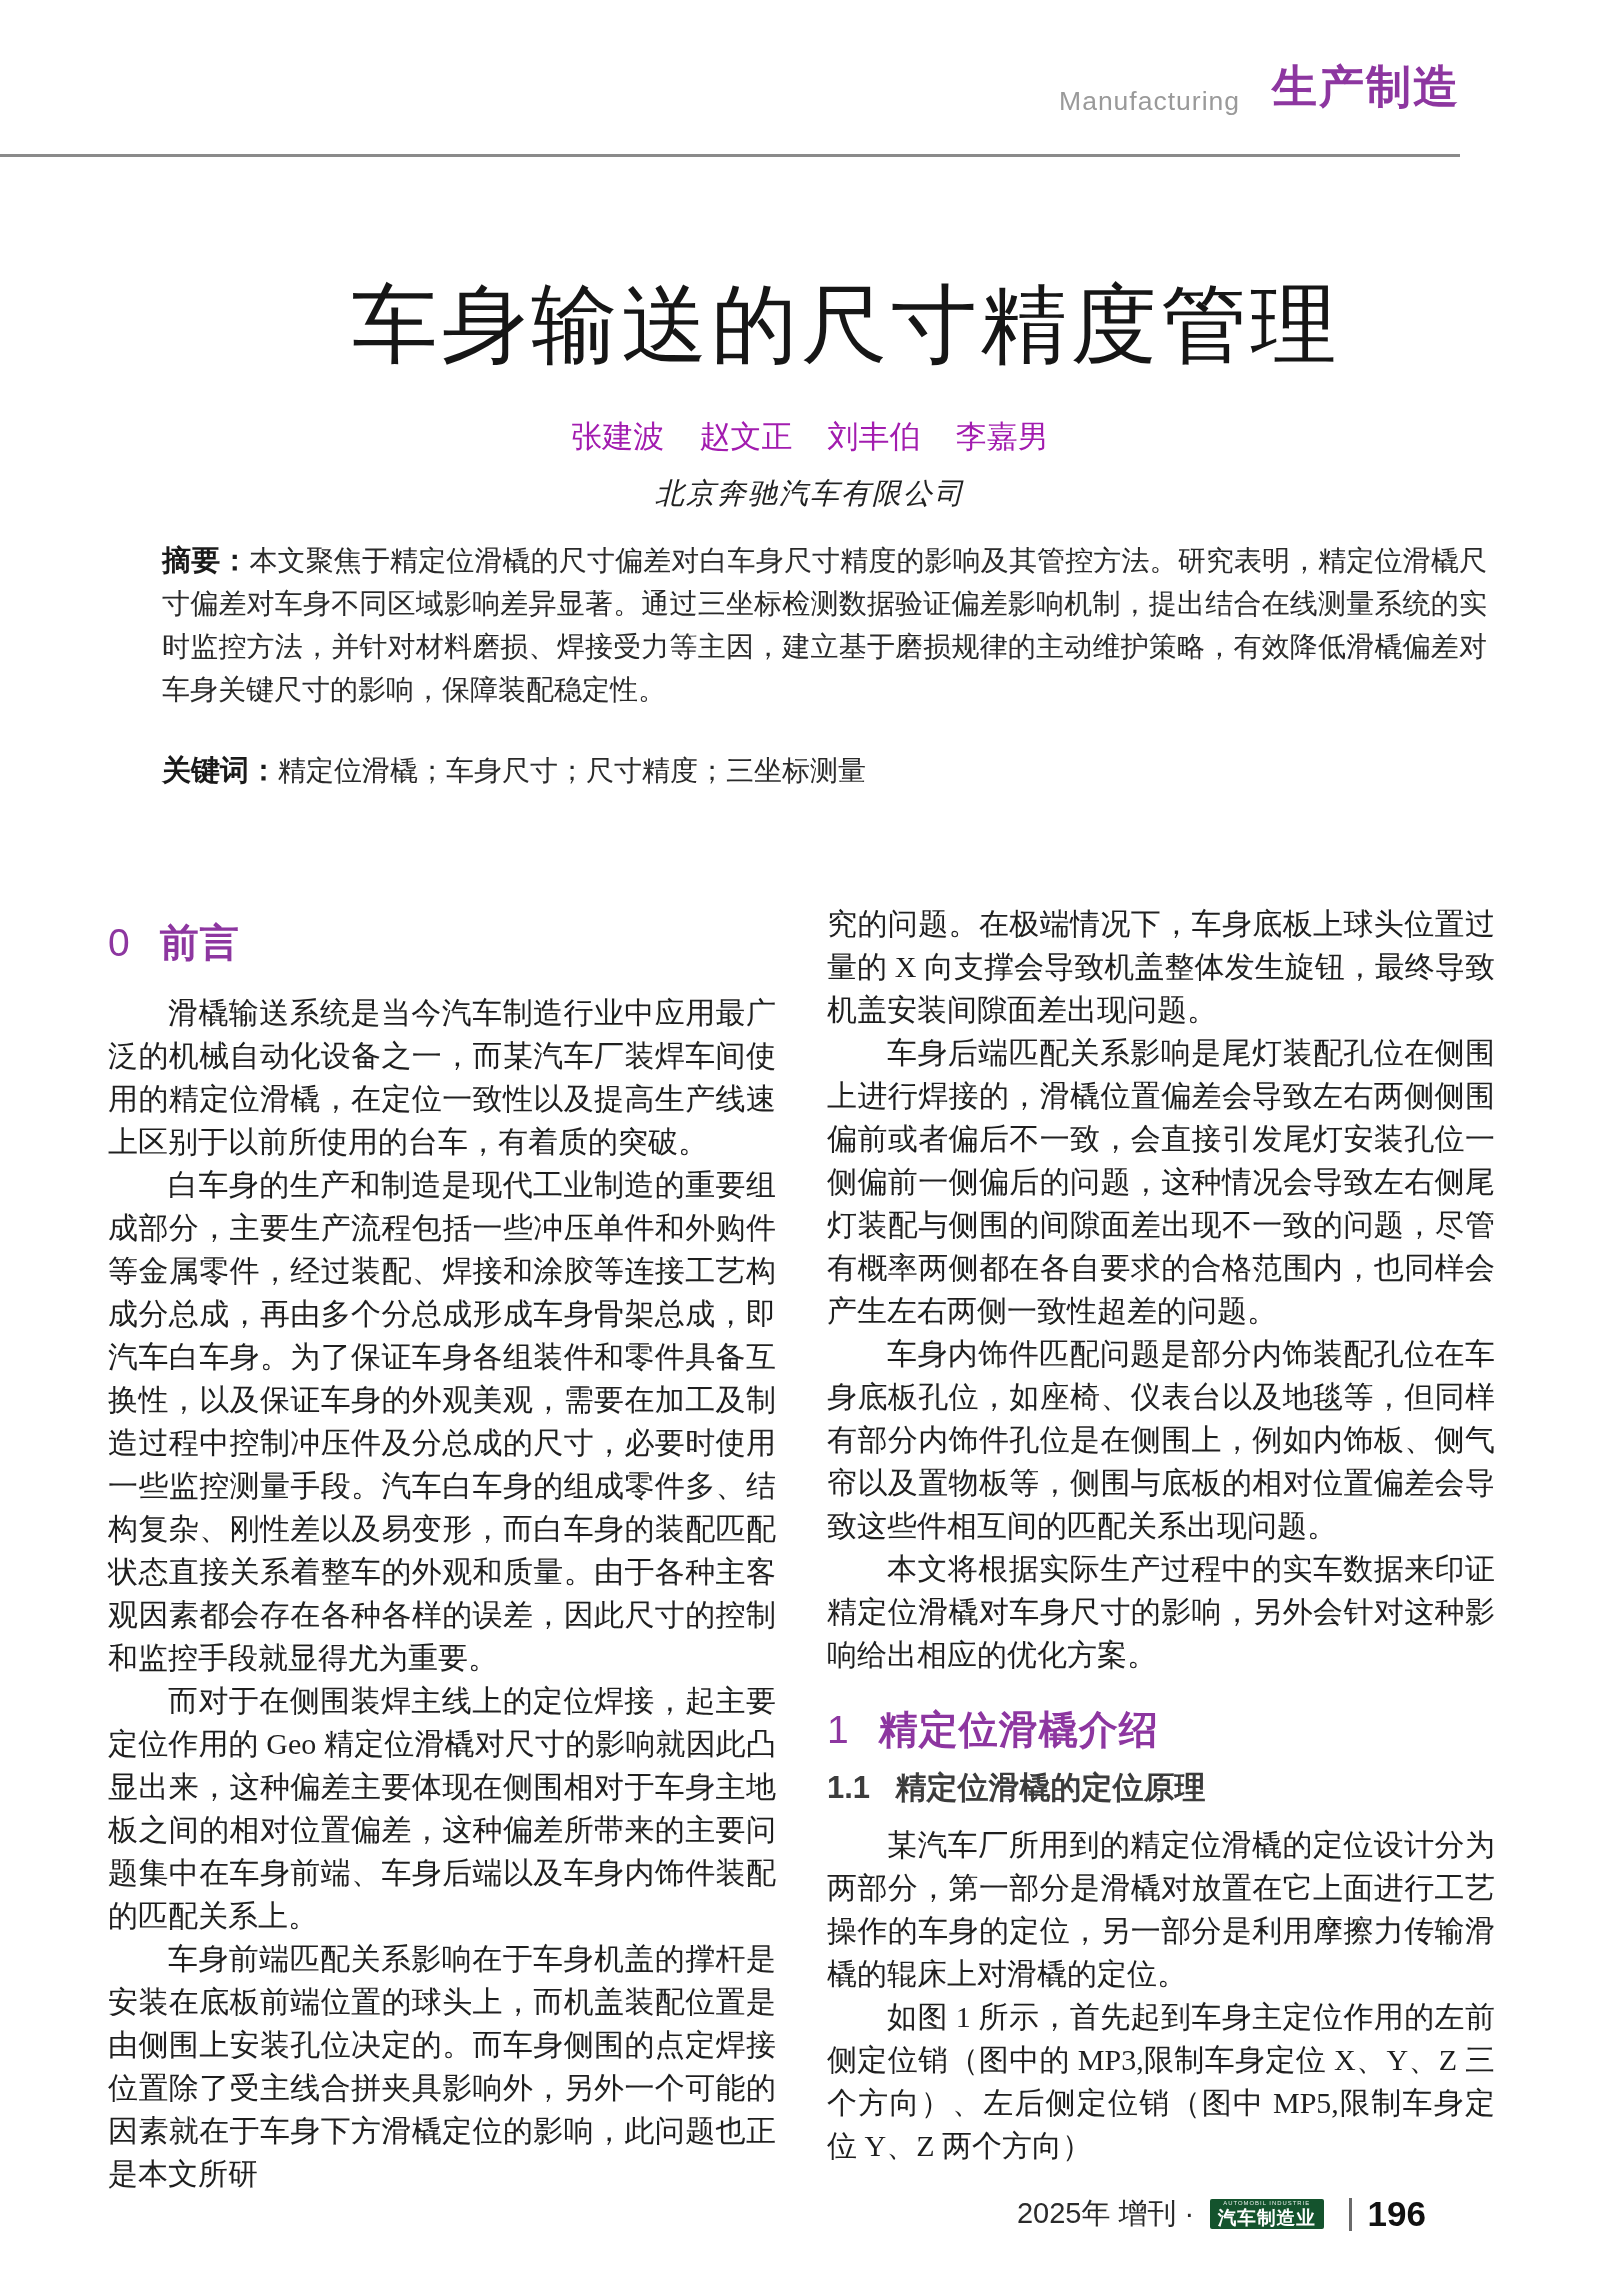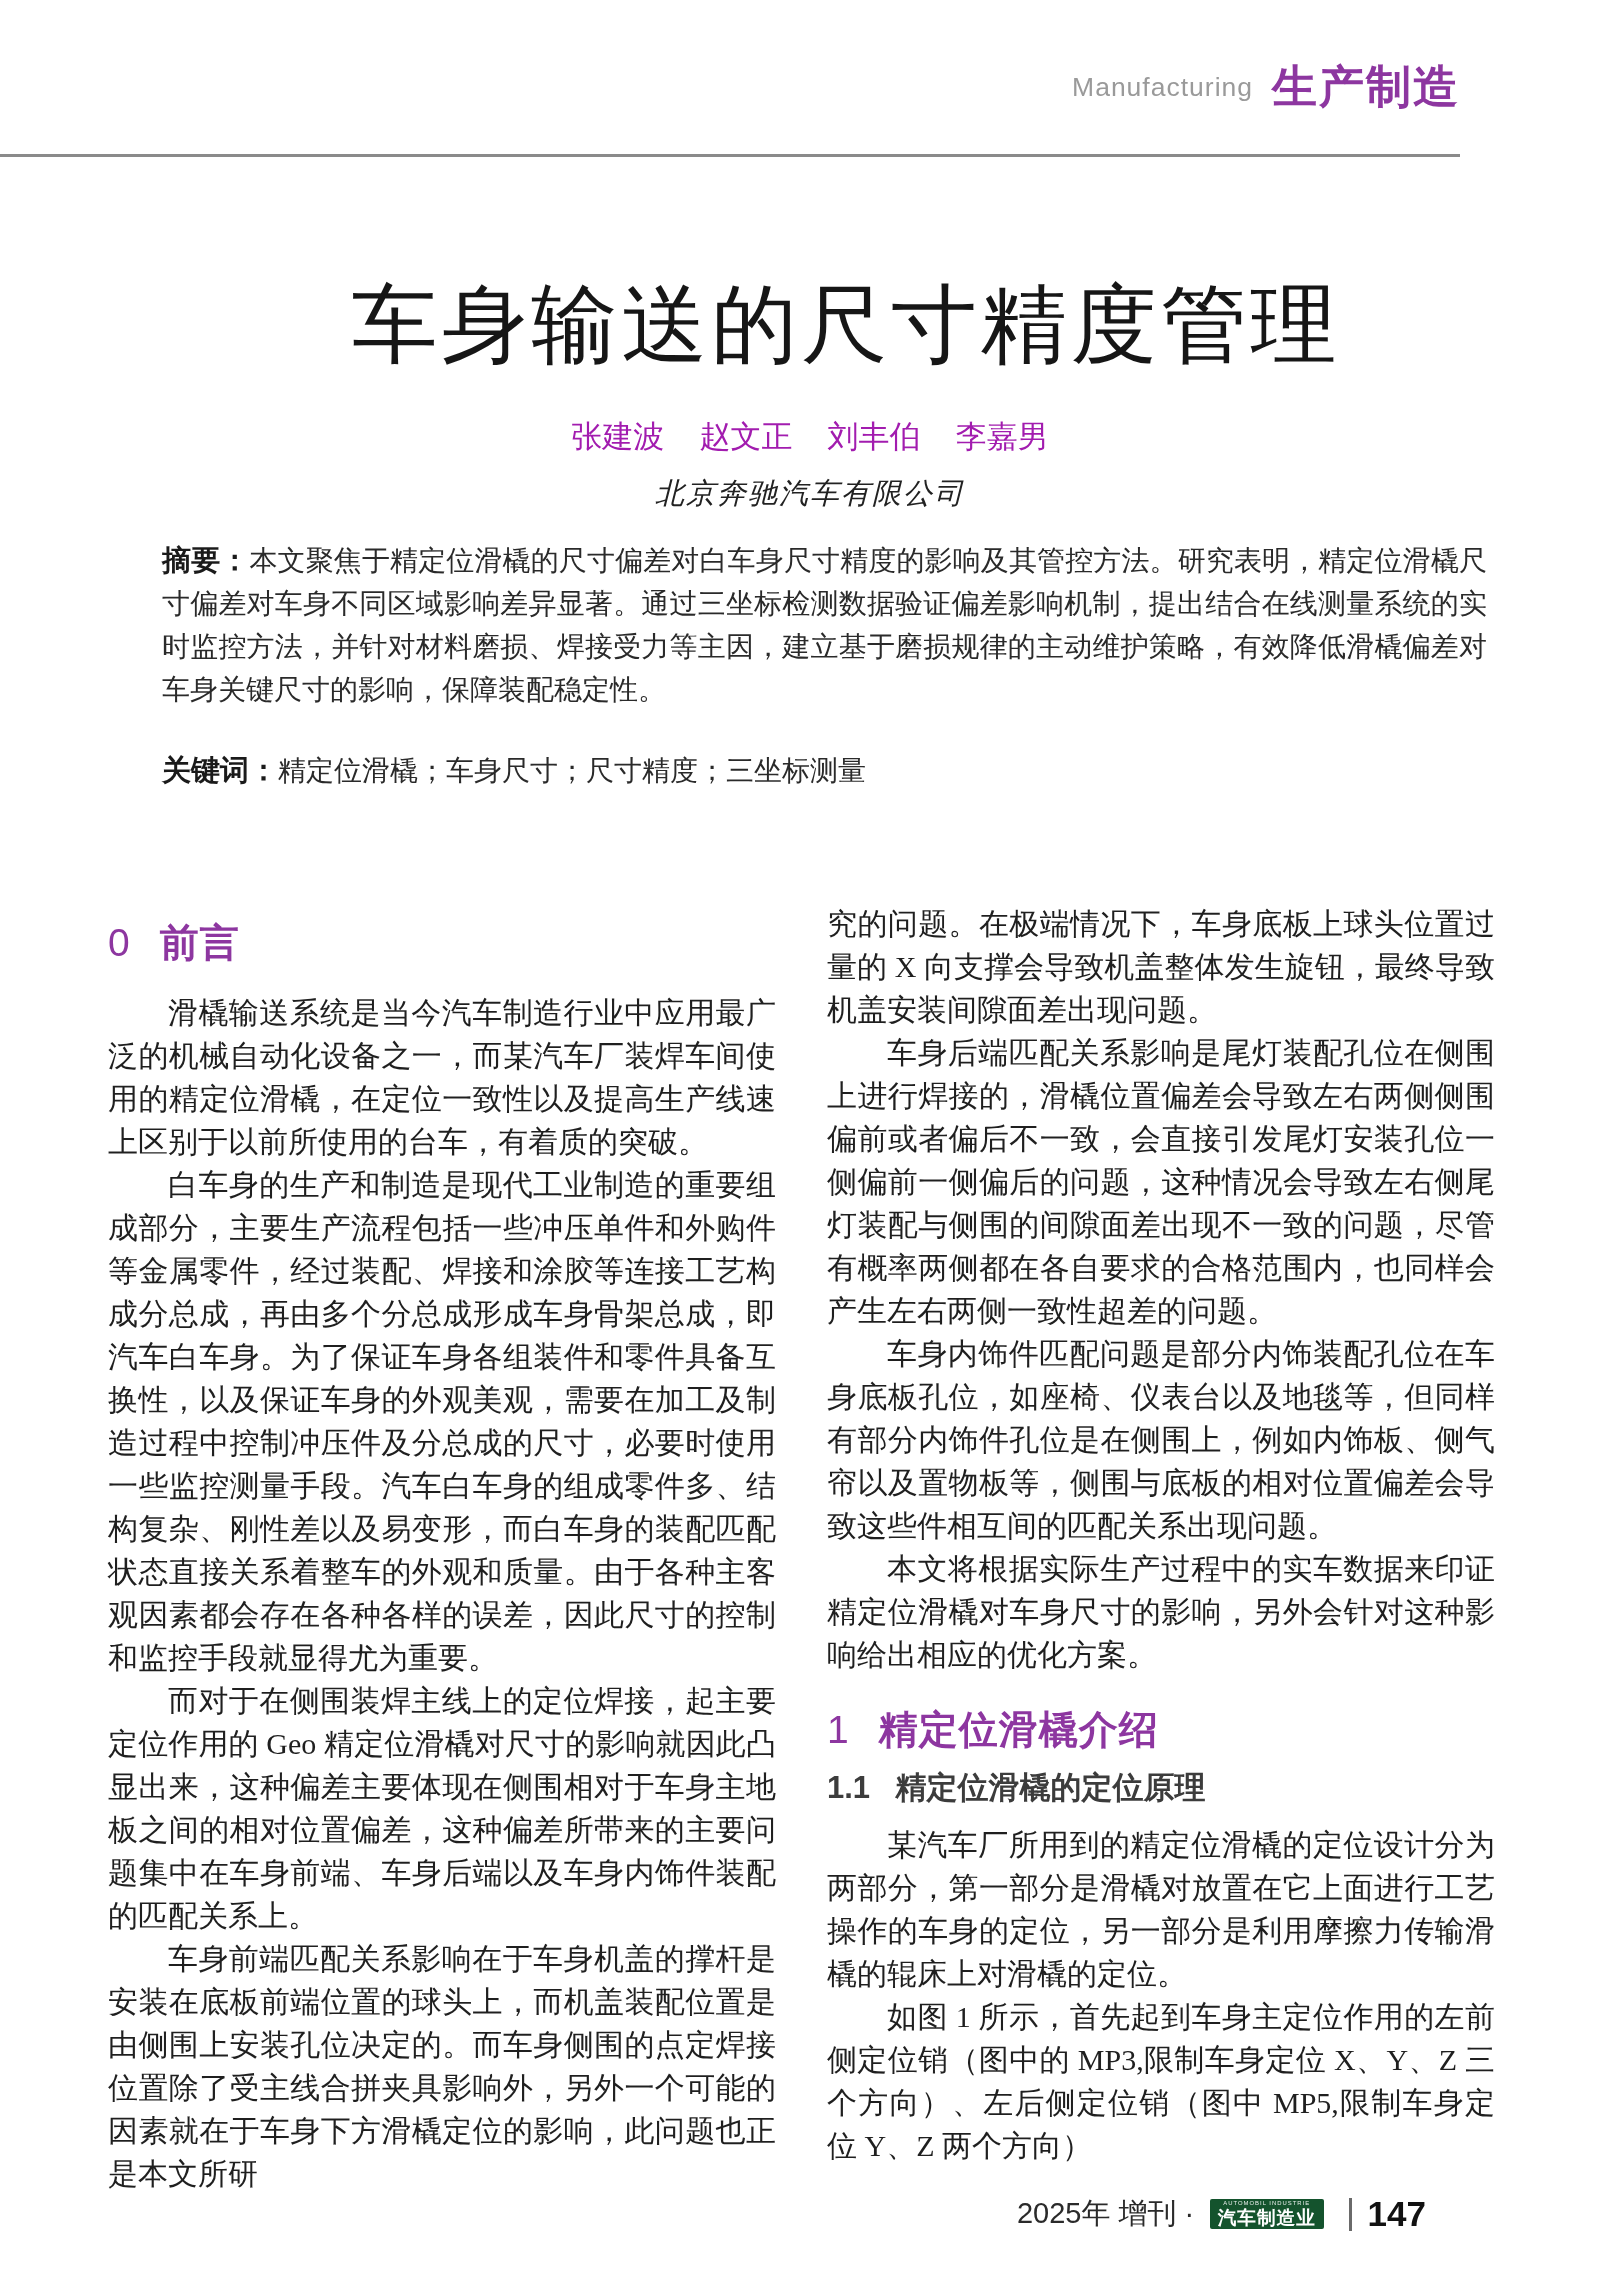--- a/index.html
+++ b/index.html
@@ -6,21 +6,21 @@
   .page{
     position:relative;
     width:1620px;height:2293px;
     margin:0 auto;
     background:#ffffff;
     overflow:hidden;
     font-family:"Liberation Serif","DejaVu Serif",serif;
     color:#1f1f1f;
   }
   
-  .hdr{position:absolute;top:57px;right:160px;display:flex;align-items:center;gap:19px;}
+  .hdr{position:absolute;top:57px;right:160px;display:flex;align-items:flex-end;gap:32px;}
   .hdr-en{font-family:"Liberation Sans","DejaVu Sans",sans-serif;font-size:26.5px;color:#9a9a9a;letter-spacing:1px;}
   .hdr-zh{font-family:"Liberation Sans","DejaVu Sans",sans-serif;font-size:45px;font-weight:bold;color:#8d36a0;letter-spacing:2px;}
   .hdr-rule{position:absolute;top:154px;left:0;width:1460px;height:2.9px;background:#8a8a8a;}
   
   .title{
     position:absolute;top:267px;left:0;width:100%;
     text-align:center;margin:0;
     font-family:"Liberation Sans","DejaVu Sans",sans-serif;
     font-size:86px;font-weight:500;color:#161616;letter-spacing:3.9px;padding-left:36px;
   }
@@ -130,17 +130,17 @@
     <p class="body-p indent">如图 1 所示，首先起到车身主定位作用的左前侧定位销（图中的 MP3,限制车身定位 X、Y、Z 三个方向）、左后侧定位销（图中 MP5,限制车身定位 Y、Z 两个方向）</p>
   </div>
 
   <div class="footer">
     <span class="footer-issue">2025年  增刊 ·</span>
     <span class="logo">
       <span class="logo-top">AUTOMOBIL INDUSTRIE</span>
       <span class="logo-main">汽车制造业</span>
     </span>
     <span class="footer-divider"></span>
-    <span class="footer-page">147</span>
+    <span class="footer-page">196</span>
   </div>
 
 </div>
 
 
 </body></html>

